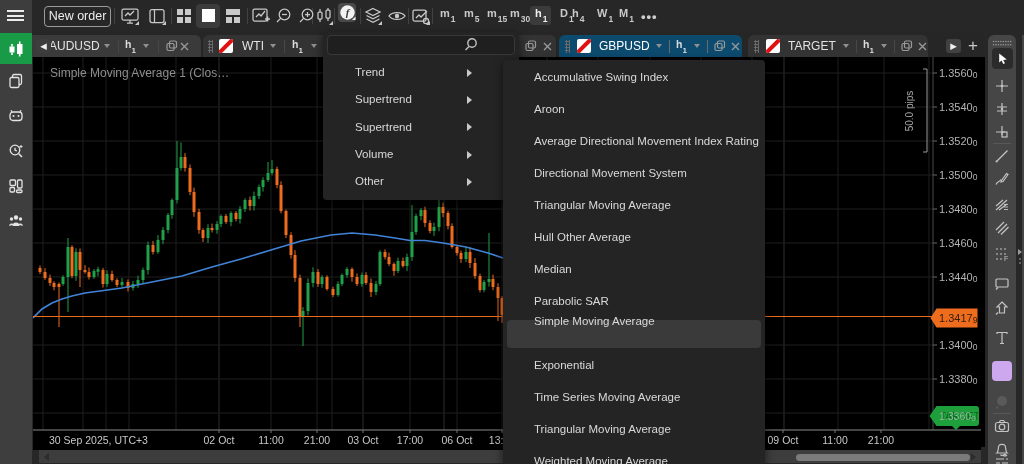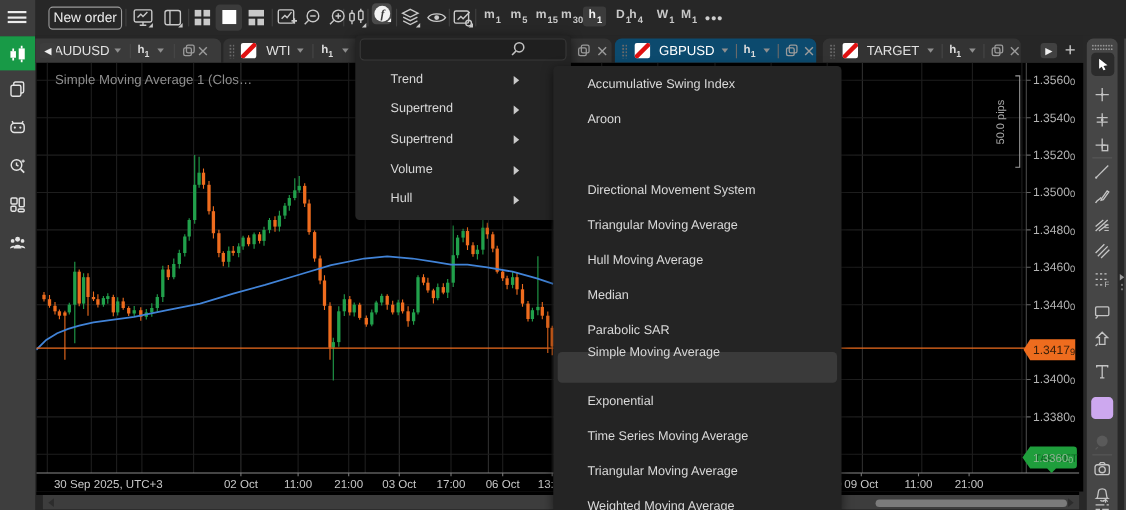--- a/index.html
+++ b/index.html
@@ -758,30 +758,31 @@
         <path d="M5 9.5 L1.5 13" stroke="#c2c2c2" stroke-width="1.4"></path>
       </svg>
       <div class="m1item" style="top:34.1px">Trend</div>
       <div class="m1arrow" style="top:36.6px"></div>
       <div class="m1item" style="top:61.400000000000006px">Supertrend</div>
       <div class="m1arrow" style="top:63.900000000000006px"></div>
       <div class="m1item" style="top:88.7px">Supertrend</div>
       <div class="m1arrow" style="top:91.2px"></div>
       <div class="m1item" style="top:116.0px">Volume</div>
       <div class="m1arrow" style="top:118.5px"></div>
-      <div class="m1item" style="top:143.3px">Hull</div>
+      <div class="m1item" style="top:143.3px">Other</div>
       <div class="m1arrow" style="top:145.8px"></div>
     </div>
 <div class="menu" id="menu2">
       <div id="m2hl"></div>
       <div class="m2item" style="top:11.0px">Accumulative Swing Index</div>
       <div class="m2item" style="top:43.0px">Aroon</div>
+      <div class="m2item" style="top:75.0px">Average Directional Movement Index Rating</div>
       <div class="m2item" style="top:107.0px">Directional Movement System</div>
       <div class="m2item" style="top:139.0px">Triangular Moving Average</div>
-      <div class="m2item" style="top:171.0px">Hull Moving Average</div>
+      <div class="m2item" style="top:171.0px">Hull Other Average</div>
       <div class="m2item" style="top:203.0px">Median</div>
       <div class="m2item" style="top:235.0px">Parabolic SAR</div>
       <div class="m2item" style="top:255px">Simple Moving Average</div>
       <div class="m2item" style="top:299.0px">Exponential</div>
       <div class="m2item" style="top:331.0px">Time Series Moving Average</div>
       <div class="m2item" style="top:363.0px">Triangular Moving Average</div>
       <div class="m2item" style="top:395.0px">Weighted Moving Average</div>
     </div>
 </div>
 </body></html>

